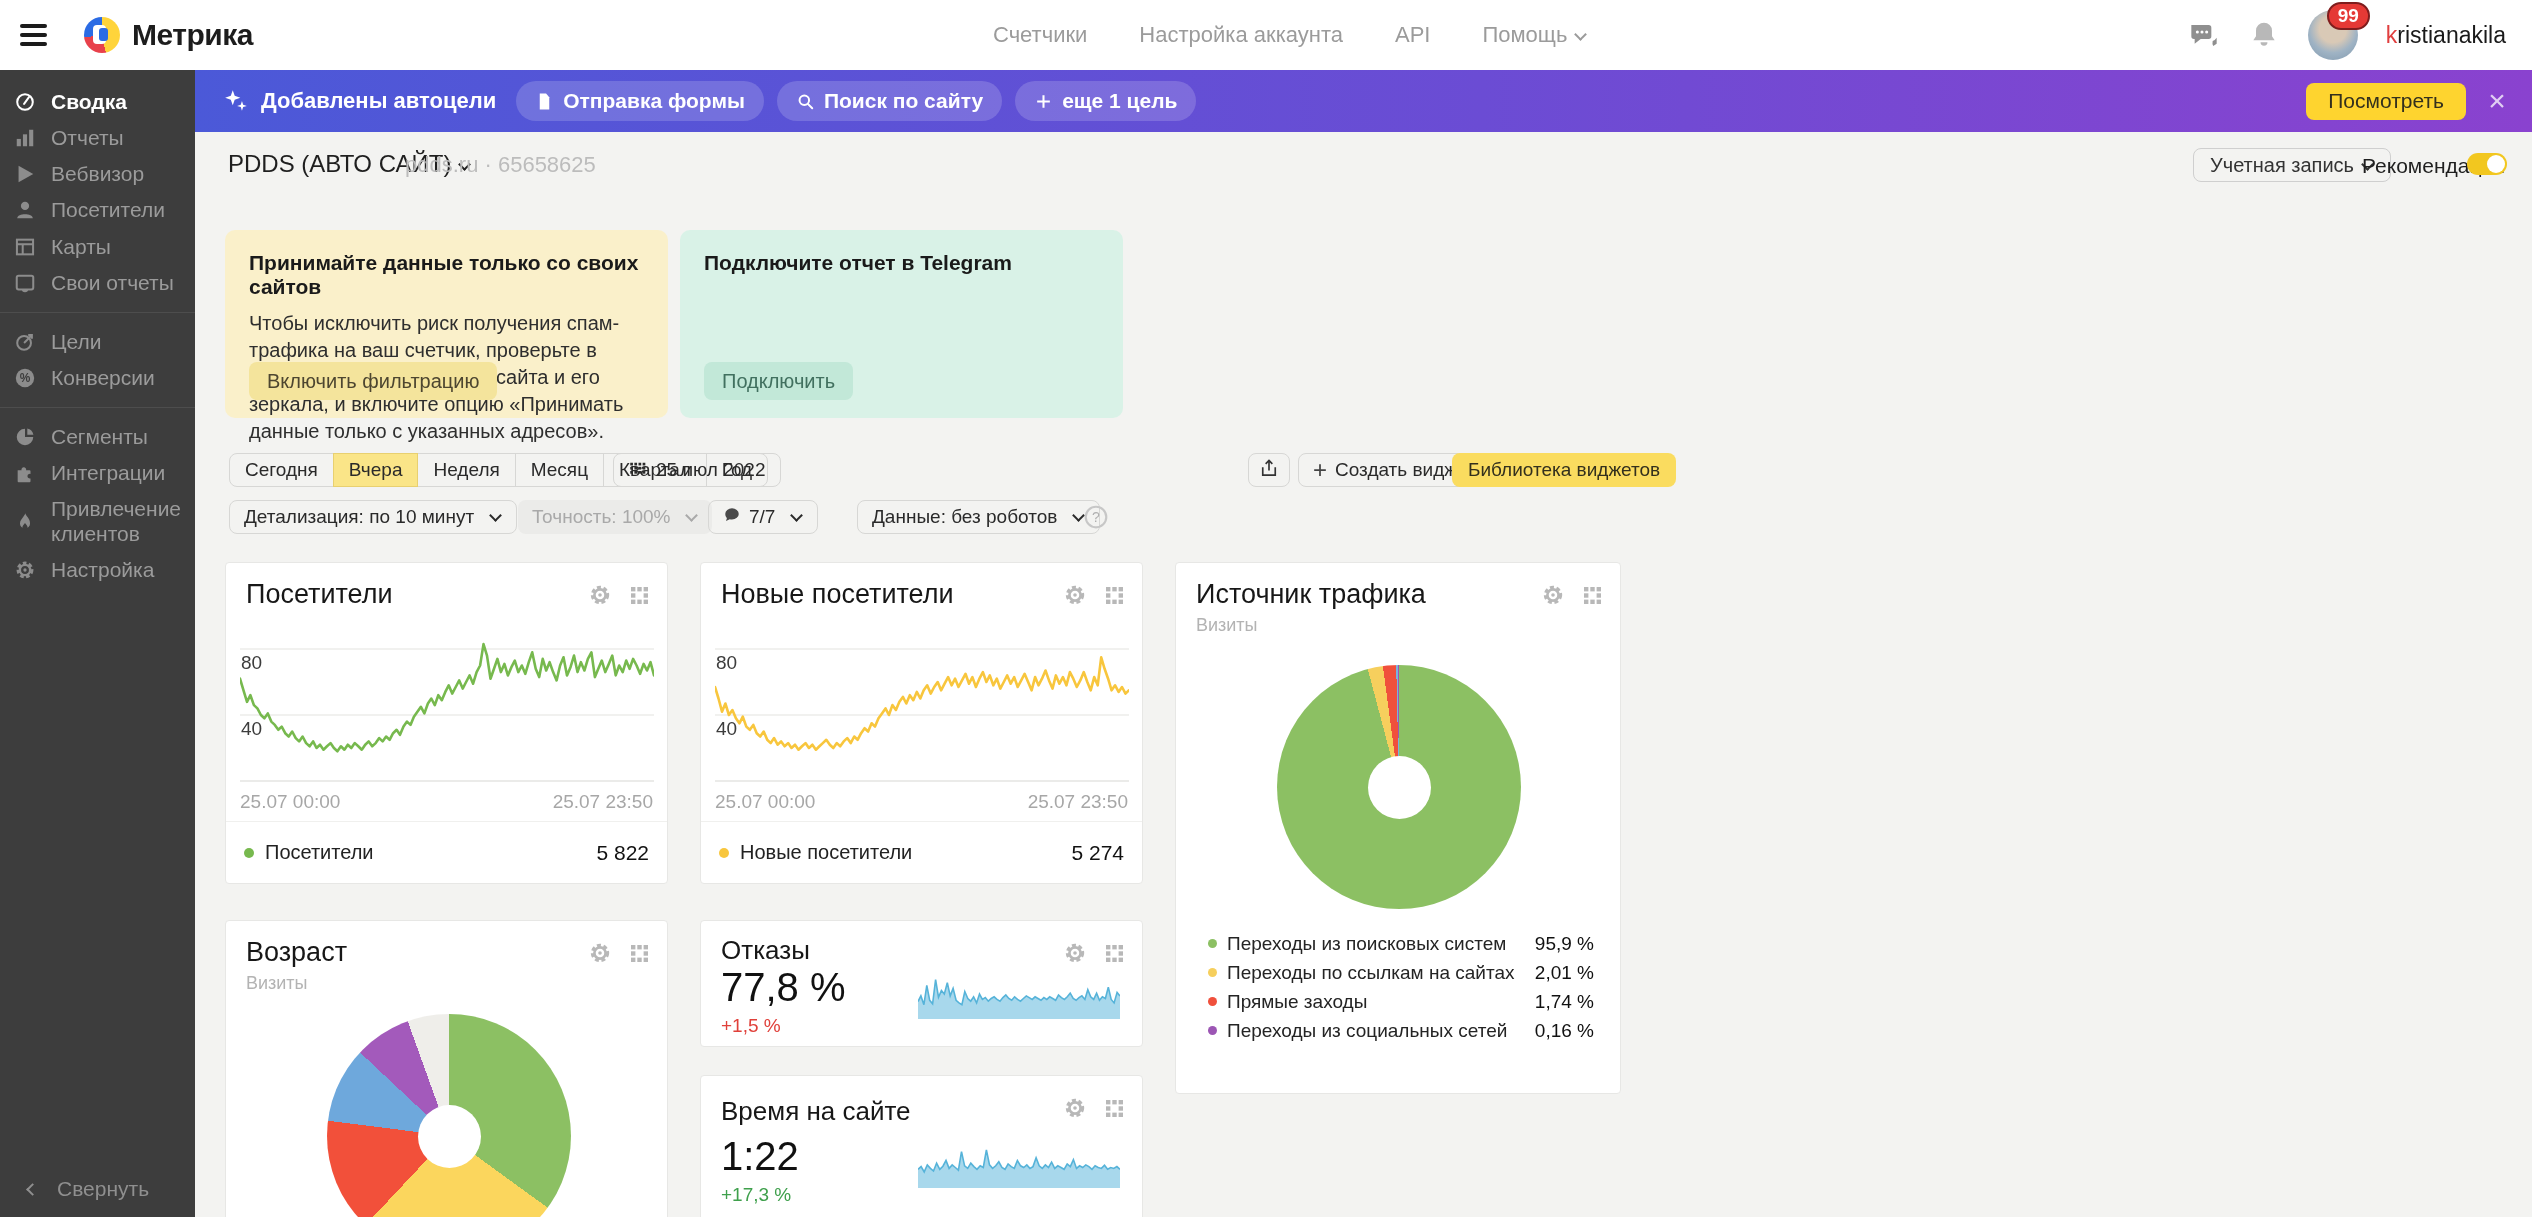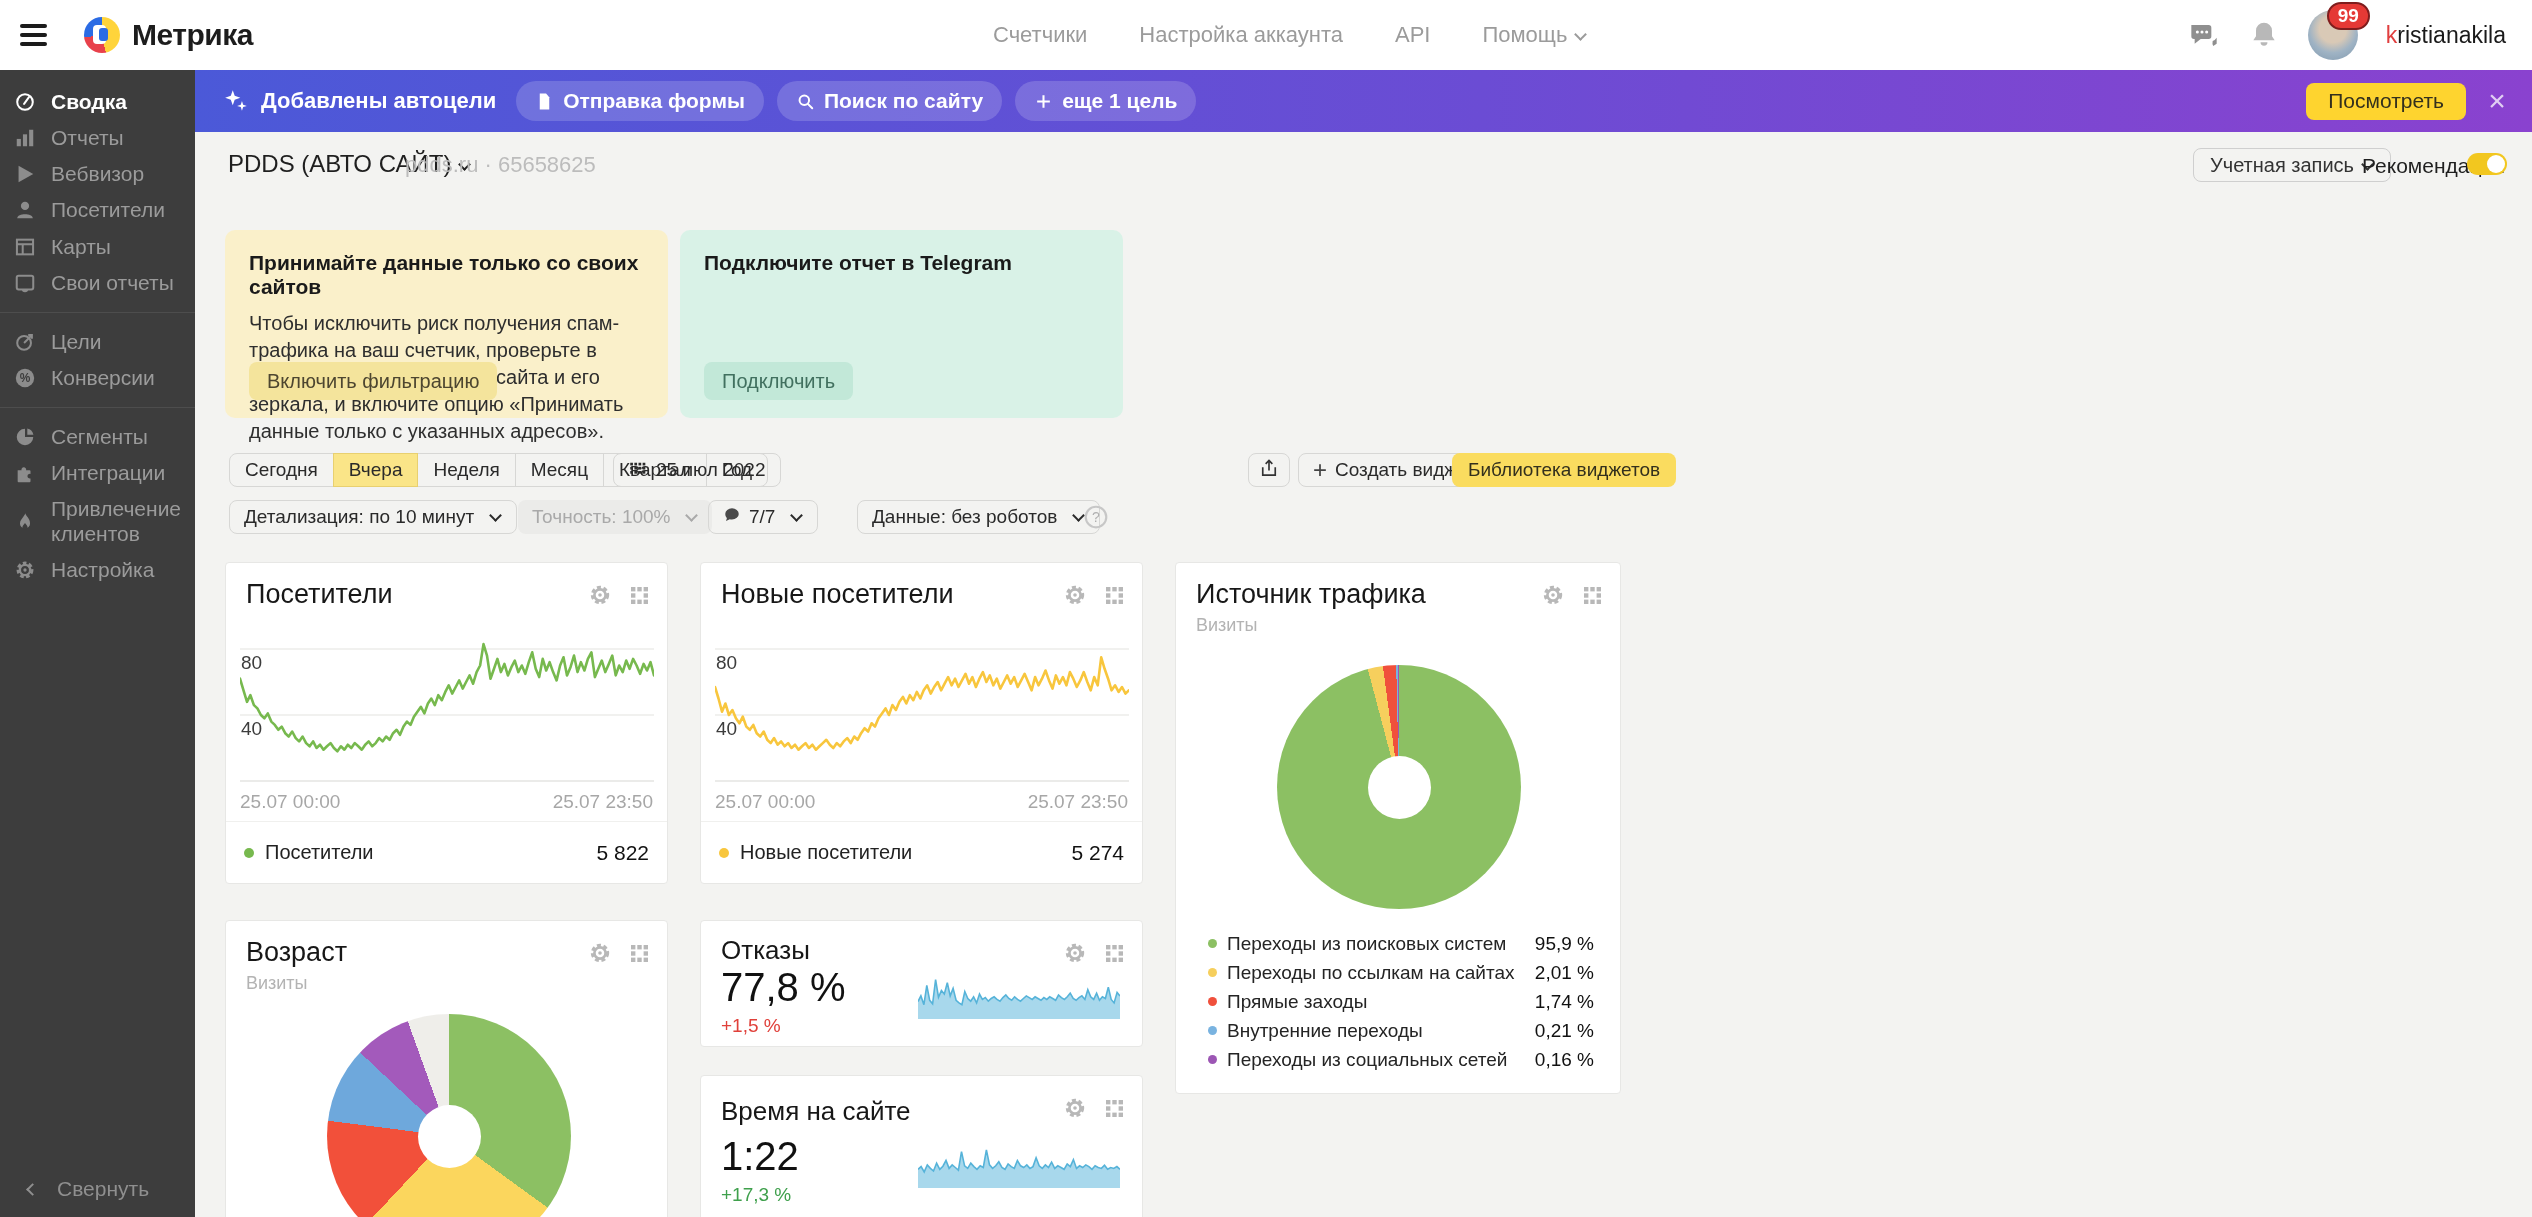--- a/index.html
+++ b/index.html
@@ -527,25 +527,20 @@
           <span class="tl-dot" style="background: rgb(246, 207, 93);"></span>
           <span class="tl-label">Переходы по ссылкам на сайтах</span>
           <span class="tl-value">2,01 %</span>
         </div>
         <div class="tl-row">
           <span class="tl-dot" style="background: rgb(240, 80, 60);"></span>
           <span class="tl-label">Прямые заходы</span>
           <span class="tl-value">1,74 %</span>
         </div>
         <div class="tl-row">
-          <span class="tl-dot" style="background: rgb(121, 179, 224);"></span>
-          <span class="tl-label">Внутренние переходы</span>
-          <span class="tl-value">0,21 %</span>
-        </div>
-        <div class="tl-row">
           <span class="tl-dot" style="background: rgb(156, 86, 180);"></span>
           <span class="tl-label">Переходы из социальных сетей</span>
           <span class="tl-value">0,16 %</span>
         </div>
       </div>
   </section>
 
   <section class="card" id="card-age">
     <div class="card-title">Возраст</div>
     <div class="card-sub">Визиты</div>

